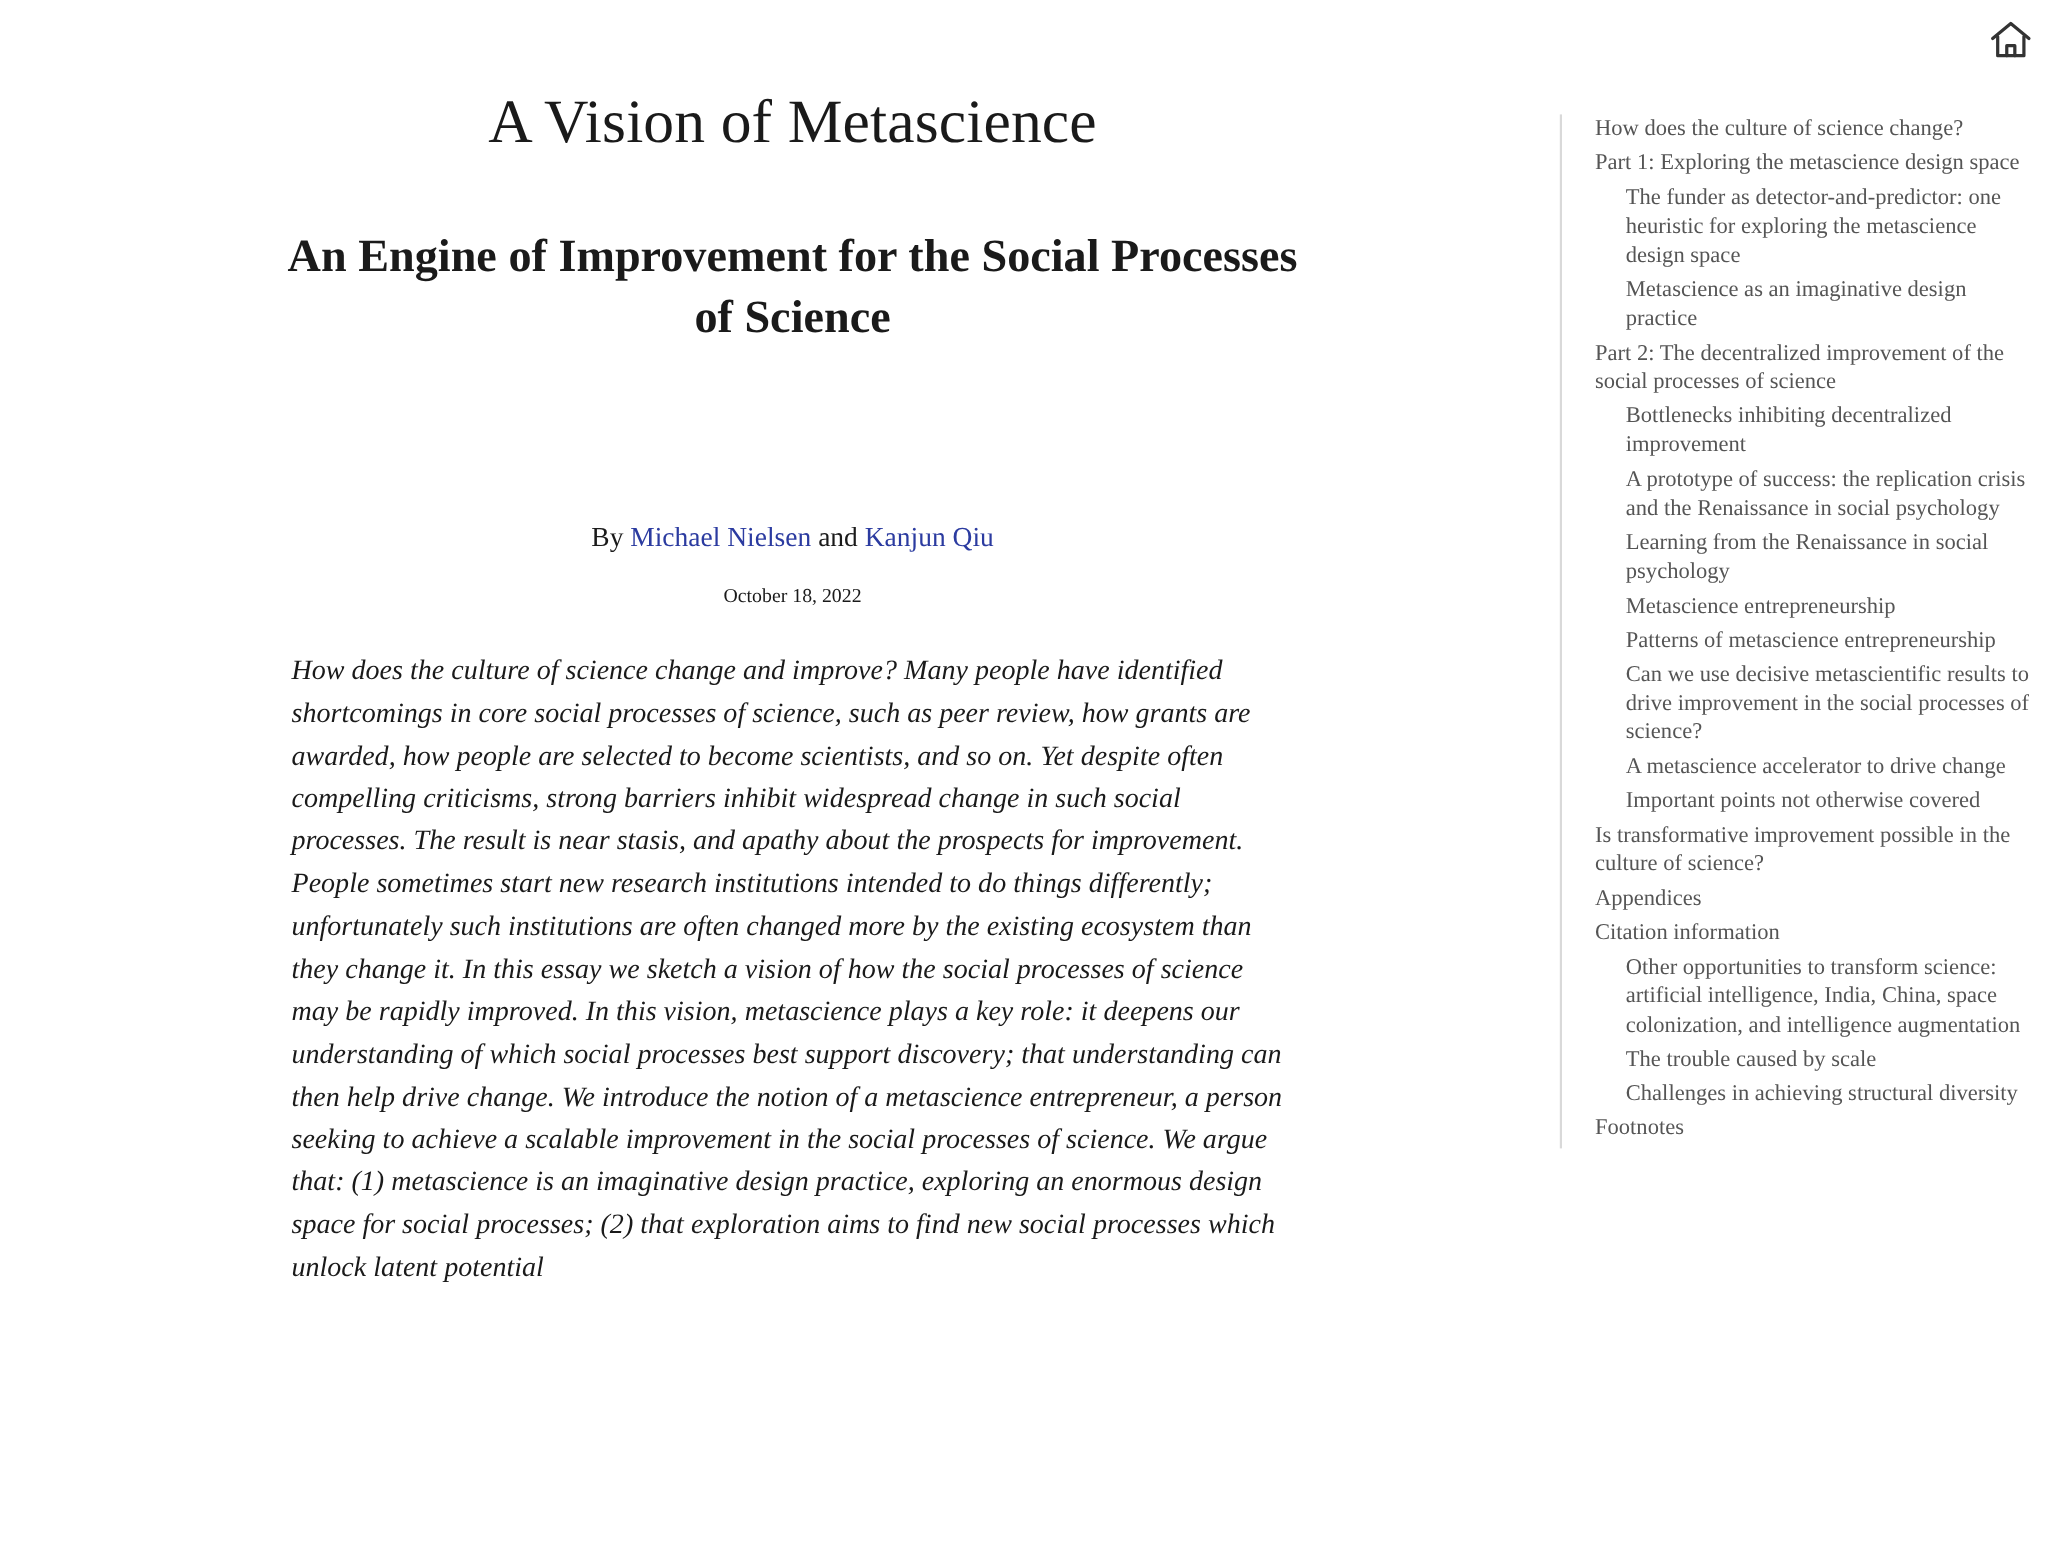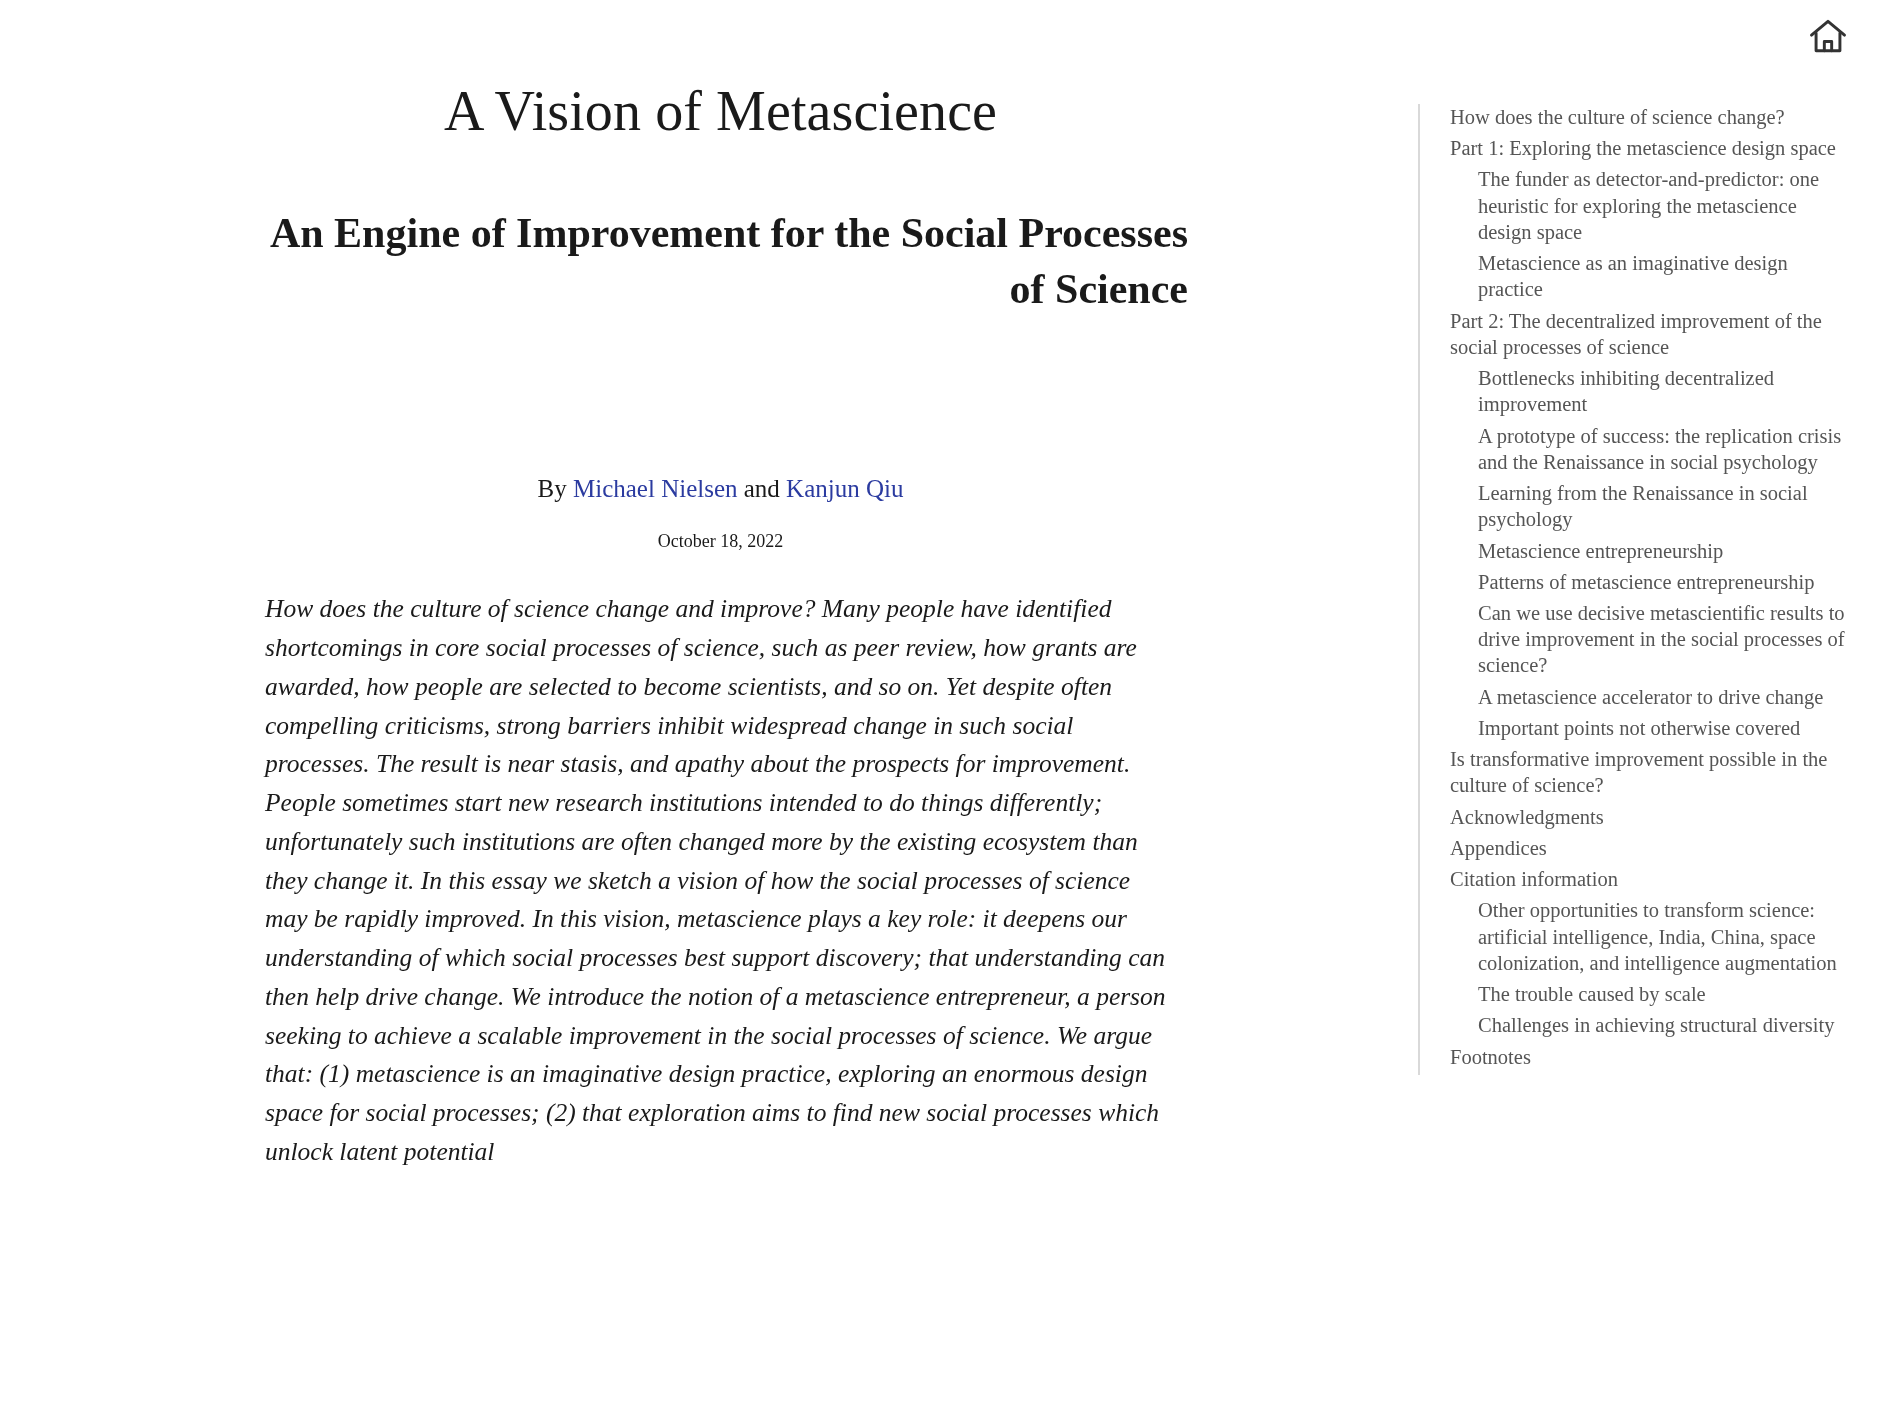--- a/index.html
+++ b/index.html
@@ -46,21 +46,21 @@
     font-size: 56px;
     font-weight: normal;
     text-align: center;
     margin: 0;
     line-height: 1.18;
     letter-spacing: 0.1px;
   }
   .subtitle {
     font-size: 42px;
     font-weight: bold;
-    text-align: right;
+    text-align: center;
     margin: 62px 40px 0 40px;
     line-height: 1.33;
   }
   .byline {
     text-align: center;
     font-size: 25px;
     margin-top: 152px;
     line-height: 1.5;
   }
   .byline a {
@@ -149,21 +149,20 @@
         <li class="lvl1">Part 2: The decentralized improvement of the social processes of science</li>
         <li class="lvl2">Bottlenecks inhibiting decentralized improvement</li>
         <li class="lvl2">A prototype of success: the replication crisis and the Renaissance in social psychology</li>
         <li class="lvl2">Learning from the Renaissance in social psychology</li>
         <li class="lvl2">Metascience entrepreneurship</li>
         <li class="lvl2">Patterns of metascience entrepreneurship</li>
         <li class="lvl2">Can we use decisive metascientific results to drive improvement in the social processes of science?</li>
         <li class="lvl2">A metascience accelerator to drive change</li>
         <li class="lvl2">Important points not otherwise covered</li>
         <li class="lvl1">Is transformative improvement possible in the culture of science?</li>
-        <li class="lvl1">Acknowledgments</li>
         <li class="lvl1">Appendices</li>
         <li class="lvl1">Citation information</li>
         <li class="lvl2">Other opportunities to transform science: artificial intelligence, India, China, space colonization, and intelligence augmentation</li>
         <li class="lvl2">The trouble caused by scale</li>
         <li class="lvl2">Challenges in achieving structural diversity</li>
         <li class="lvl1">Footnotes</li>
       </ul>
   </nav>
 
 </div>

